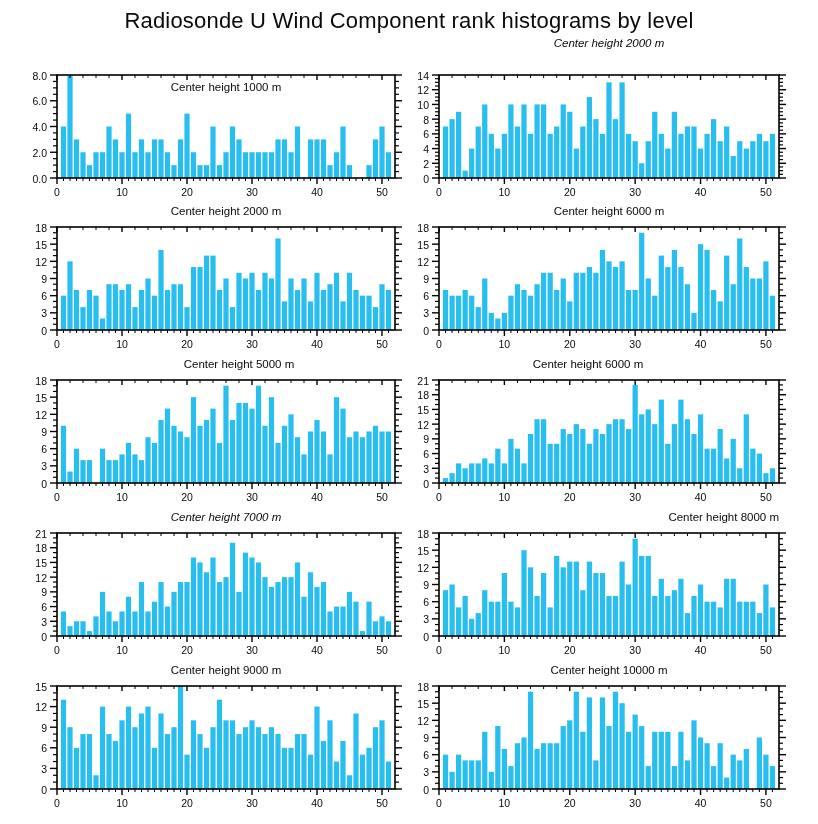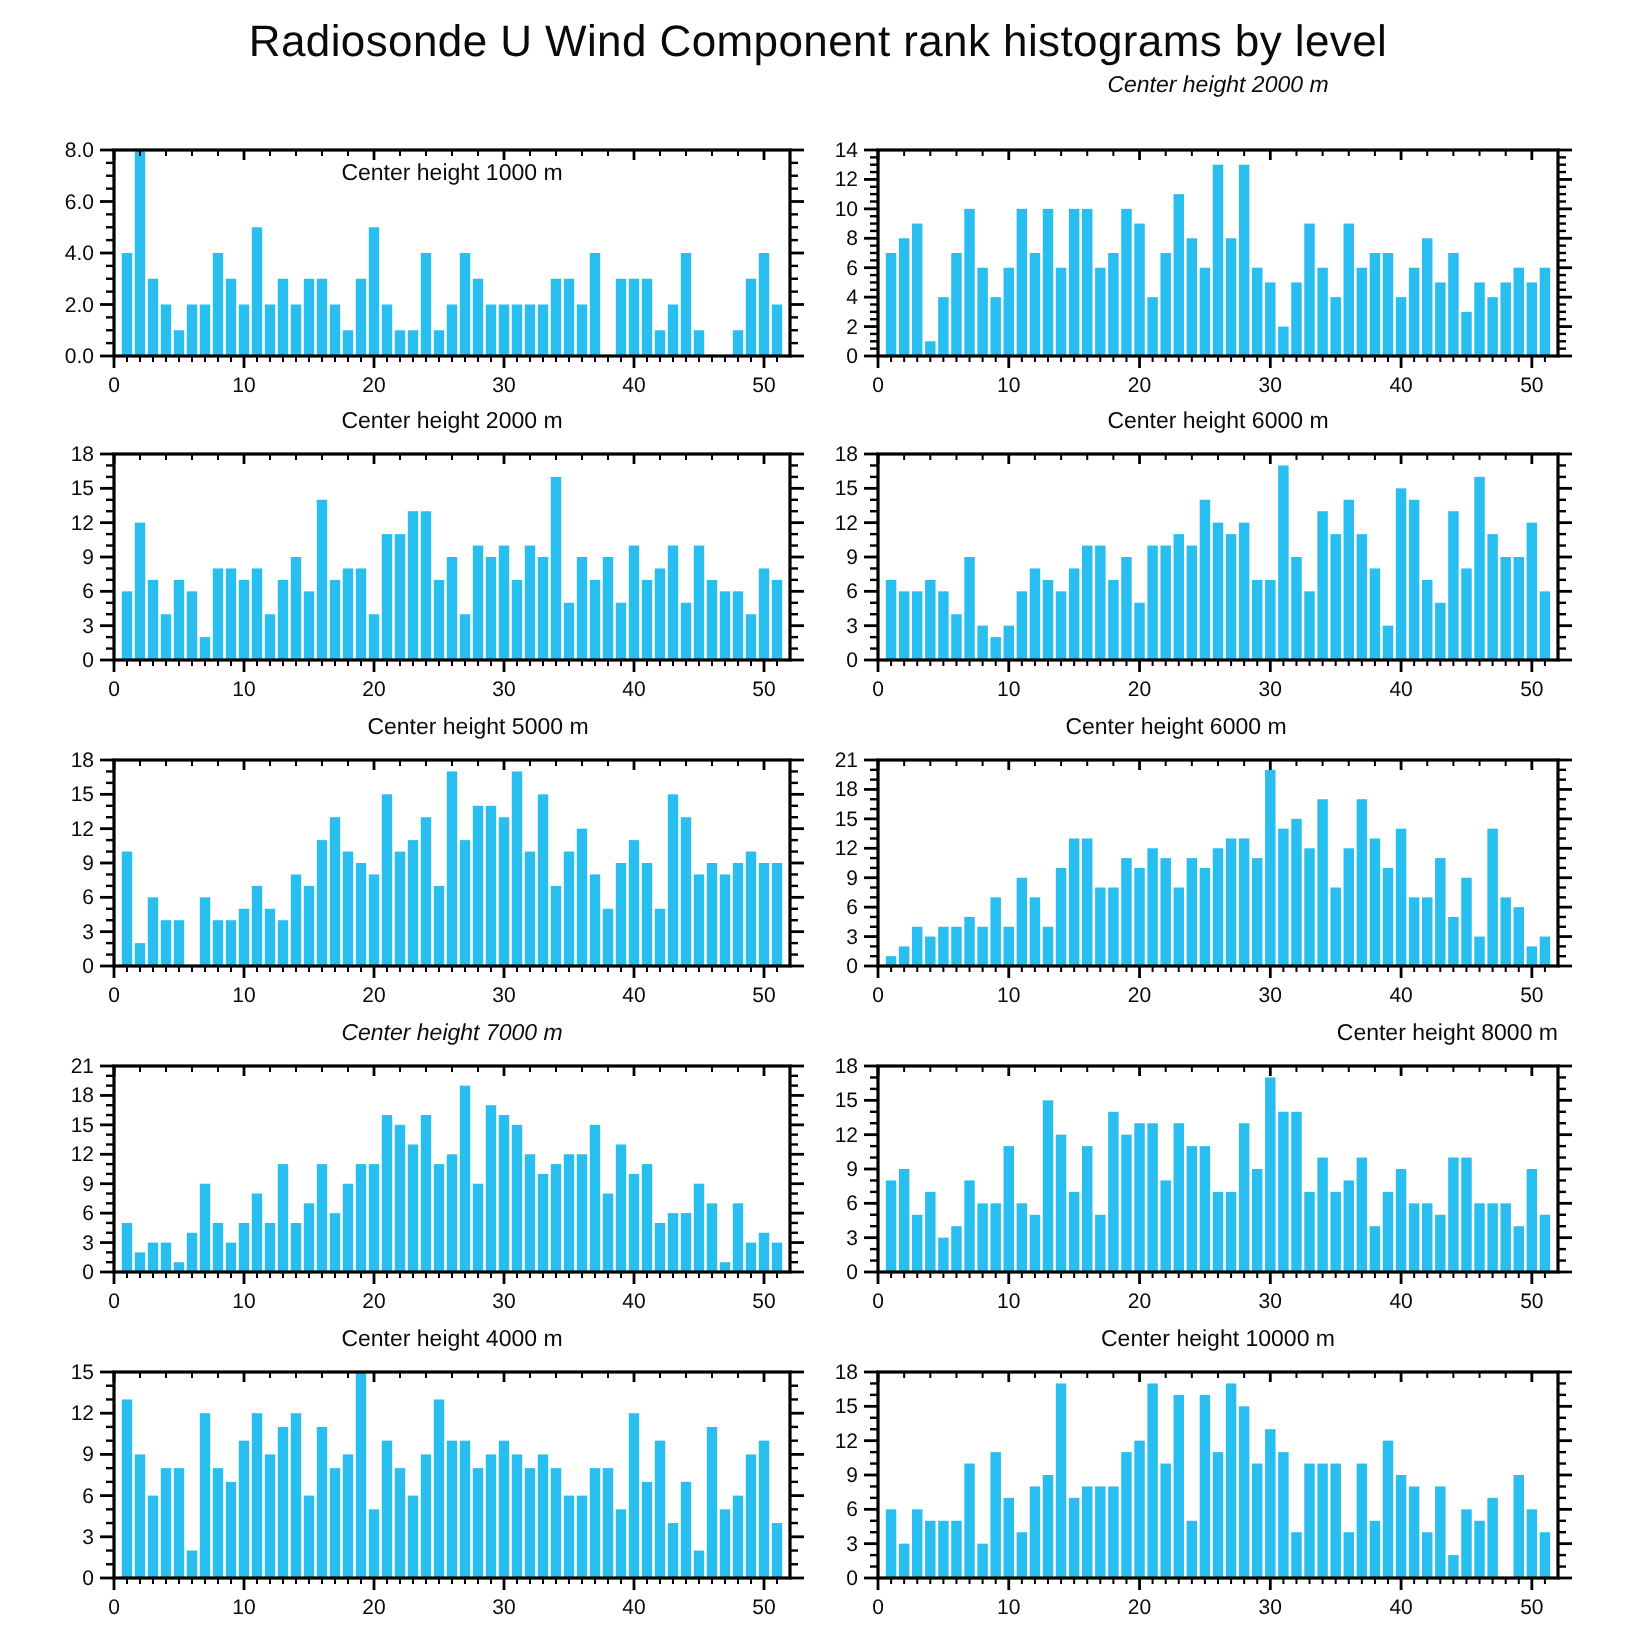--- a/index.html
+++ b/index.html
@@ -1533,21 +1533,21 @@
           <line x1="344.7692307692308" y1="8" x2="344.7692307692308" y2="11" stroke="#000000" stroke-width="1"></line>
           <line x1="351.3076923076923" y1="111" x2="351.3076923076923" y2="114" stroke="#000000" stroke-width="1"></line>
           <line x1="357.8461538461538" y1="111" x2="357.8461538461538" y2="114" stroke="#000000" stroke-width="1"></line>
           <line x1="357.8461538461538" y1="8" x2="357.8461538461538" y2="11" stroke="#000000" stroke-width="1"></line>
           <line x1="364.38461538461536" y1="111" x2="364.38461538461536" y2="114" stroke="#000000" stroke-width="1"></line>
           <line x1="377.46153846153845" y1="111" x2="377.46153846153845" y2="114" stroke="#000000" stroke-width="1"></line>
         </svg>
   </div>
 
   <div>
-    <div class="plot-title" style="left: 57px; width: 338px; top: 664px;">Center height 4000 m</div>
+    <div class="plot-title" style="left: 57px; width: 338px; top: 664px;">Center height 9000 m</div>
     <svg class="chart-svg" xmlns="http://www.w3.org/2000/svg" width="408" height="141" style="left: 13px; top: 678px;">
           <rect x="47.90" y="21.73" width="5.20" height="89.27" fill="#28BEF0"></rect>
           <rect x="54.40" y="49.20" width="5.20" height="61.80" fill="#28BEF0"></rect>
           <rect x="60.90" y="69.80" width="5.20" height="41.20" fill="#28BEF0"></rect>
           <rect x="67.40" y="56.07" width="5.20" height="54.93" fill="#28BEF0"></rect>
           <rect x="73.90" y="56.07" width="5.20" height="54.93" fill="#28BEF0"></rect>
           <rect x="80.40" y="97.27" width="5.20" height="13.73" fill="#28BEF0"></rect>
           <rect x="86.90" y="28.60" width="5.20" height="82.40" fill="#28BEF0"></rect>
           <rect x="93.40" y="56.07" width="5.20" height="54.93" fill="#28BEF0"></rect>
           <rect x="99.90" y="62.93" width="5.20" height="48.07" fill="#28BEF0"></rect>

